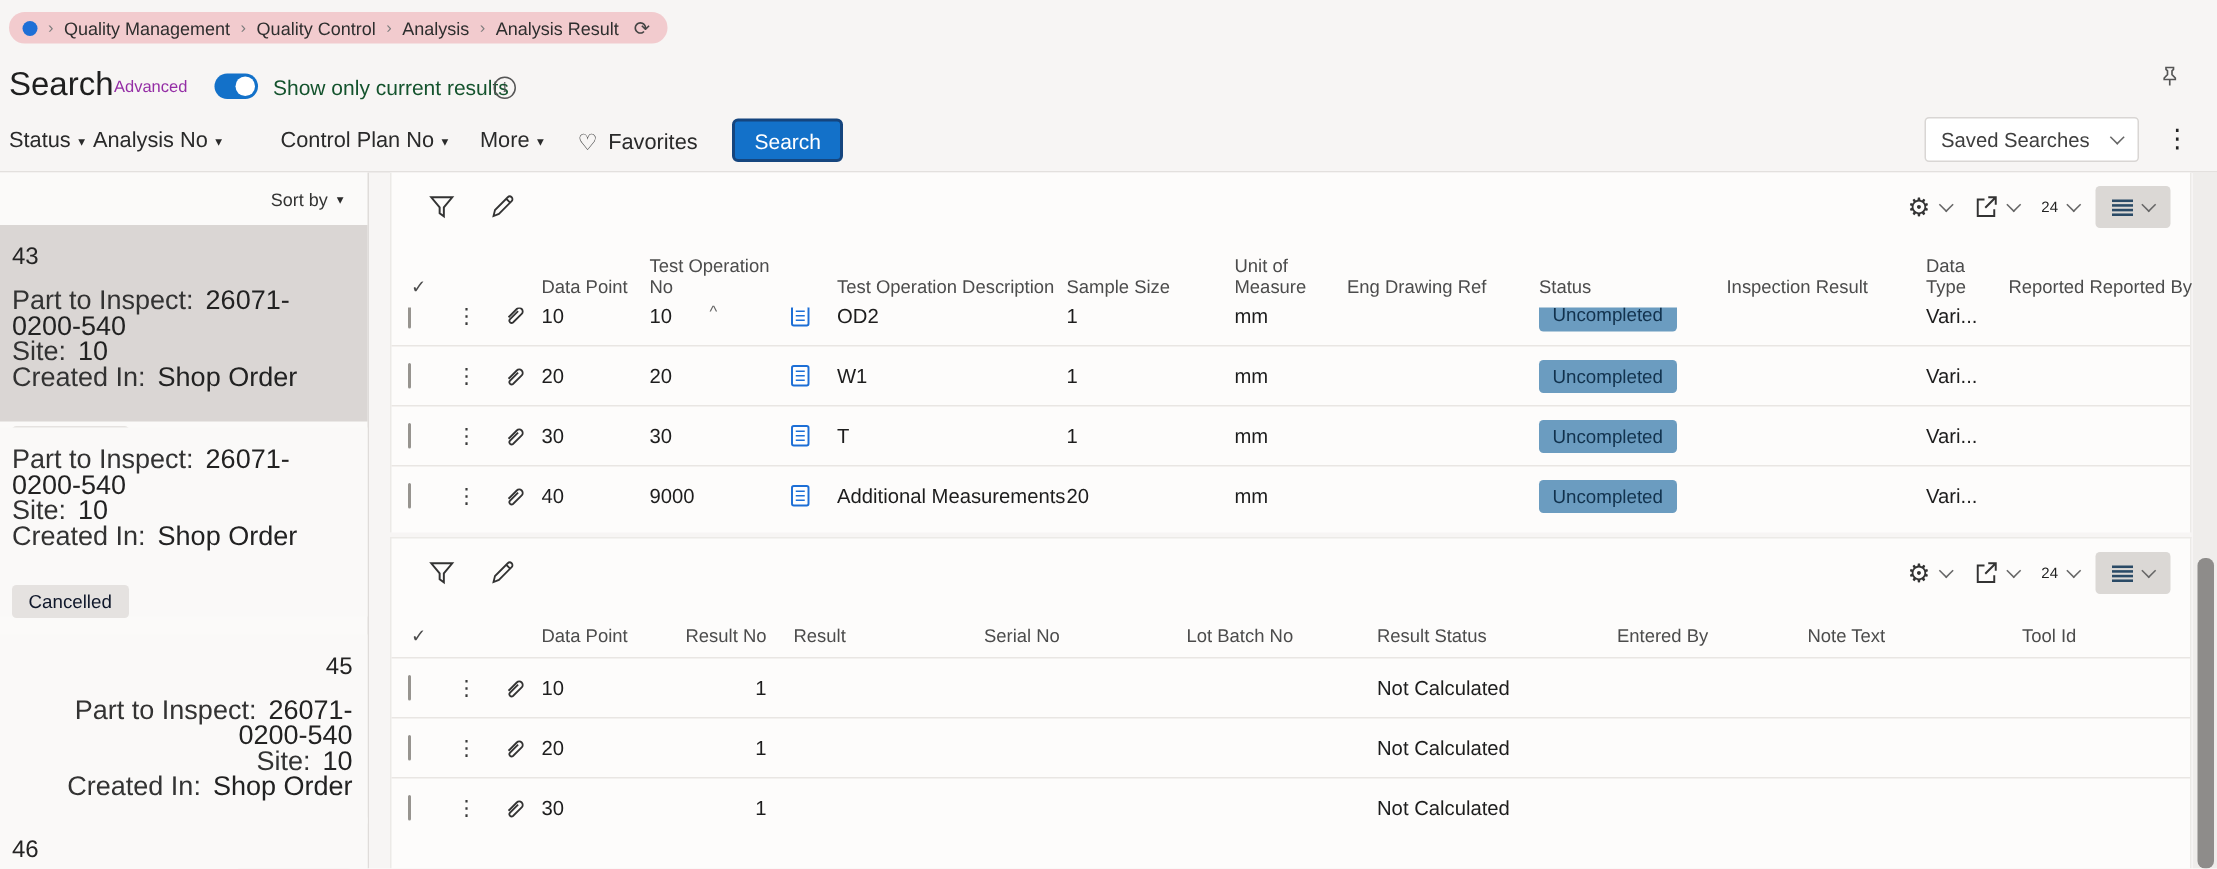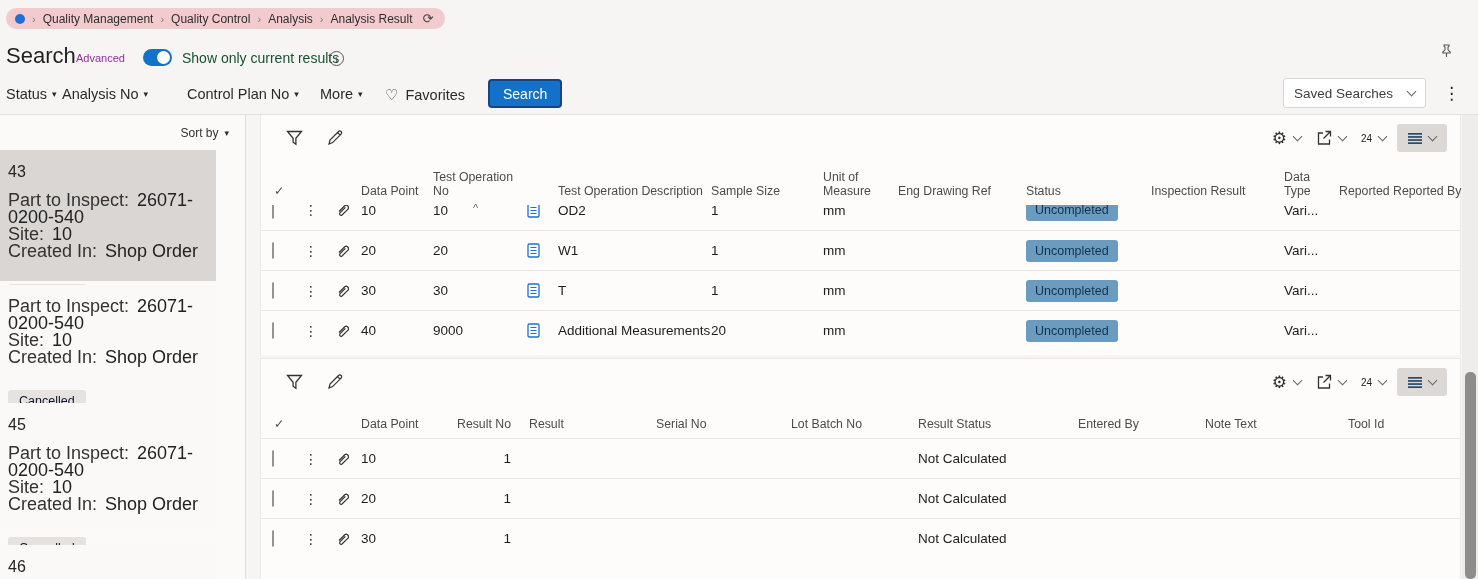--- a/index.html
+++ b/index.html
@@ -43,21 +43,21 @@
   .saved-box .chev { margin-left:auto; }
   .chev { width:7px; height:7px; border-right:1.5px solid #666; border-bottom:1.5px solid #666;
     transform:rotate(45deg); display:inline-block; margin-top:-3px; }
   .kebab-top { left:1443px; top:83px; font-size:17px; color:#222; }
   .top-divider { left:0; top:114px; width:1478px; height:1px; background:#e3e0de; }
 
   
   .sidebar { left:0; top:115px; width:246px; height:464px; background:#fbfaf9; border-right:1px solid #dfdcda; }
   .sortby { position:absolute; right:16px; top:11px; font-size:12px; color:#333;
     display:flex; align-items:center; gap:6px; }
-  .side-item { position:absolute; left:0; width:216px; padding:13px 10px 12px 8px; }
+  .side-item { position:absolute; left:0; width:245px; padding:13px 10px 12px 8px; }
   .side-id { font-size:16px; color:#242424; margin-bottom:11px; }
   .side-line { font-size:18px; line-height:17px; color:#222; }
   .side-line .lbl { color:#333; }
   .side-line .val { margin-left:8px; }
   .side-badge { display:inline-block; margin-top:24px; background:#e5e2e0; border-radius:3px;
     padding:4px 11px; font-size:12.5px; color:#0f172a; }
   .item-sel { background:#dad6d4; }
   .item-norm { background:#faf9f8; }
 
   
@@ -186,21 +186,21 @@
       <span class="side-badge">Cancelled</span>
     </div>
 
     <div class="side-item item-norm" style="top:170px; height:126px;">
       <div class="side-line"><span class="lbl">Part to Inspect:</span><span class="val">26071-0200-540</span></div>
       <div class="side-line"><span class="lbl">Site:</span><span class="val">10</span></div>
       <div class="side-line"><span class="lbl">Created In:</span><span class="val">Shop Order</span></div>
       <span class="side-badge">Cancelled</span>
     </div>
 
-    <div class="side-item item-norm" style="top:288px; height:126px;">
+    <div class="side-item item-norm" style="top:308px; height:126px;text-align:right;">
       <div class="side-id">45</div>
       <div class="side-line"><span class="lbl">Part to Inspect:</span><span class="val">26071-0200-540</span></div>
       <div class="side-line"><span class="lbl">Site:</span><span class="val">10</span></div>
       <div class="side-line"><span class="lbl">Created In:</span><span class="val">Shop Order</span></div>
       <span class="side-badge">Cancelled</span>
     </div>
 
     <div class="side-item item-norm" style="top:430px; height:40px;">
       <div class="side-id">46</div>
     </div>

